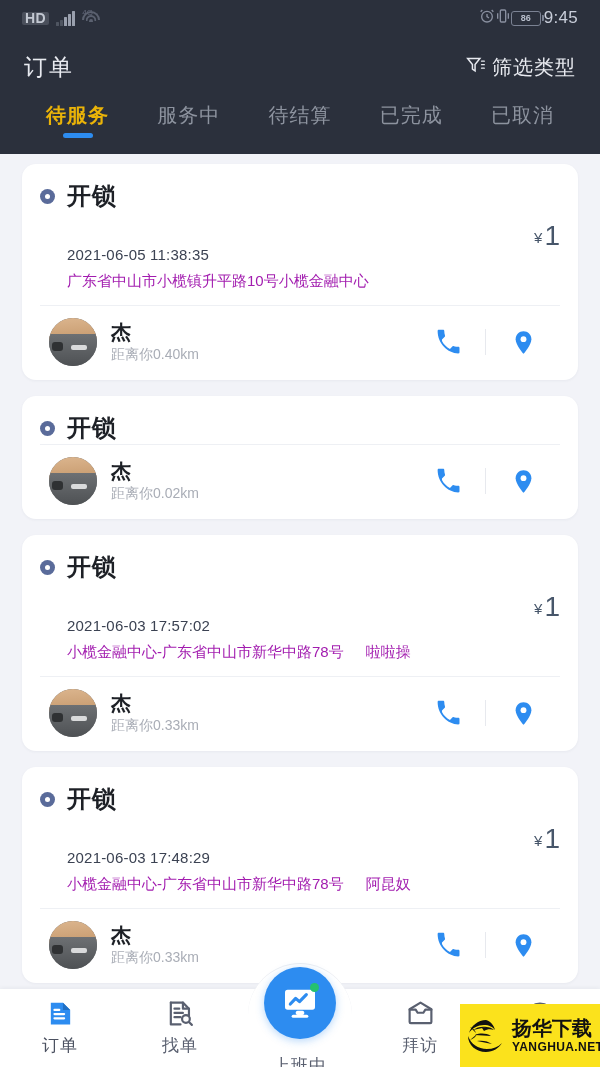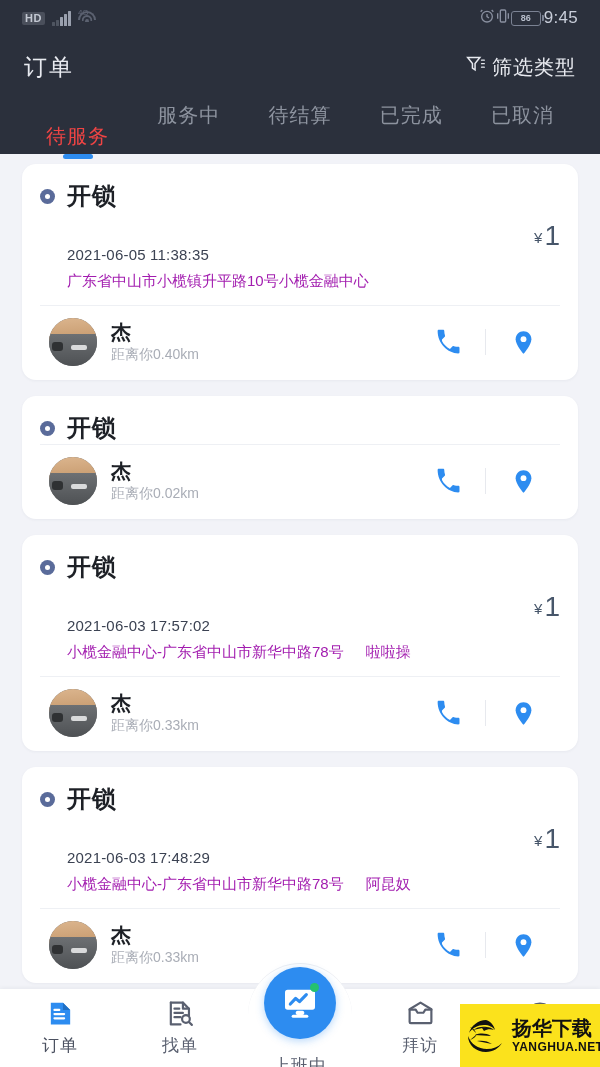--- a/index.html
+++ b/index.html
@@ -22,21 +22,21 @@
     display:flex;
     align-items:center;
     justify-content:space-between;
     padding:0 22px;
     color:#9aa0ae;
     font-size:16px;
   }
   .sb-left{ display:flex; align-items:center; gap:7px; }
   .sb-right{ display:flex; align-items:center; }
   .hd-badge{
-    background:#4a4f5b; color:#c3c8d2; font-size:11px; font-weight:bold;
+    background:#4a4f5b; color:#c3c8d2; font-size:14px; font-weight:bold;
     border-radius:2px; padding:1px 3px; letter-spacing:.5px; line-height:11px;
   }
   .net4g{ position:relative; display:flex; align-items:flex-end; gap:1px; height:15px;}
   .net4g .g{ position:absolute; top:-3px; left:0; font-size:8px; color:#62687a;margin-left:26px;}
   .bar{ width:3px; background:#4f5561; border-radius:.5px; }
   .bar.b1{height:4px;} .bar.b2{height:6px;} .bar.b3{height:9px;}
   .bar.b4{height:12px;} .bar.b5{height:15px;}
   .bar.on{ background:#9aa0ae; }
   .wifi{ width:18px; height:14px; position:relative; }
   .wifi i{ position:absolute; border:2px solid #5b6170; border-bottom:none;
@@ -55,32 +55,32 @@
   .batt-cap{ width:2px; height:6px; background:#7b8293; border-radius:0 1px 1px 0; margin-left:1px;}
   .clock-time{ font-size:17px; color:#c9ceda; letter-spacing:.3px; }
 
   
   .header{
     height:62px;
     display:flex; align-items:center; justify-content:space-between;
     padding:0 24px;
   }
   .page-title{ color:#e8eaf0; font-size:23px; letter-spacing:2px; }
-  .filter-btn{ display:flex; align-items:flex-start; gap:6px; color:#e8eaf0; font-size:20px; letter-spacing:1px; }
+  .filter-btn{ display:flex; align-items:flex-end; gap:6px; color:#e8eaf0; font-size:20px; letter-spacing:1px; }
 
   
   .tabs{
     display:flex; align-items:flex-start; justify-content:space-between;
     padding:0 22px; height:56px;
   }
   .tab{
     flex:1; text-align:center; position:relative; padding-top:4px;
   }
   .tab-label{ font-size:20px; color:#8d939f; letter-spacing:1px; }
-  .tab.active .tab-label{ color:#ef4444; font-weight:normal;margin-top:21px; }
+  .tab.active .tab-label{ color:#eab308; font-weight:bold; }
   .tab-underline{
     position:absolute; left:50%; transform:translateX(-50%);
     bottom:-9px; width:30px; height:5px; border-radius:3px; background:#2d8cf0;
     display:none;
   }
   .tab.active .tab-underline{ display:block; }
 
   
   .list{
     position:absolute;

